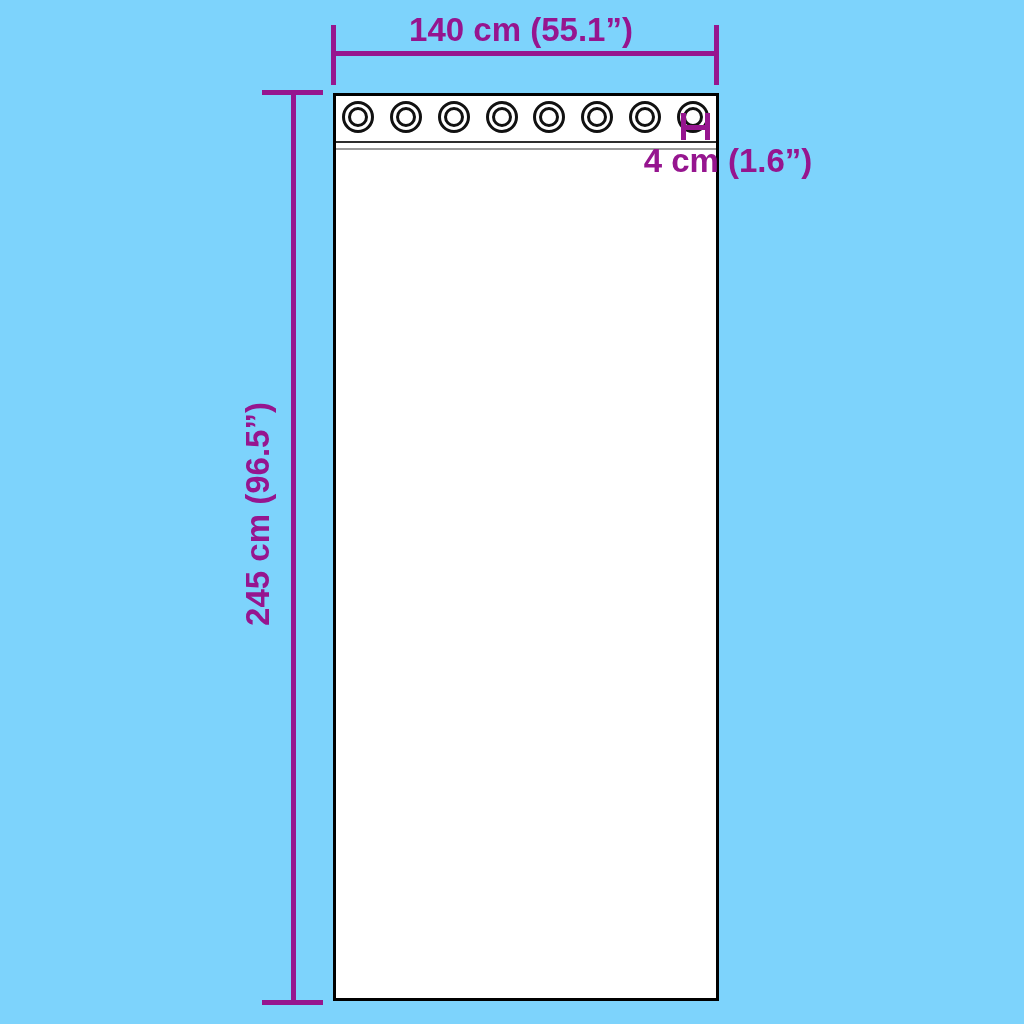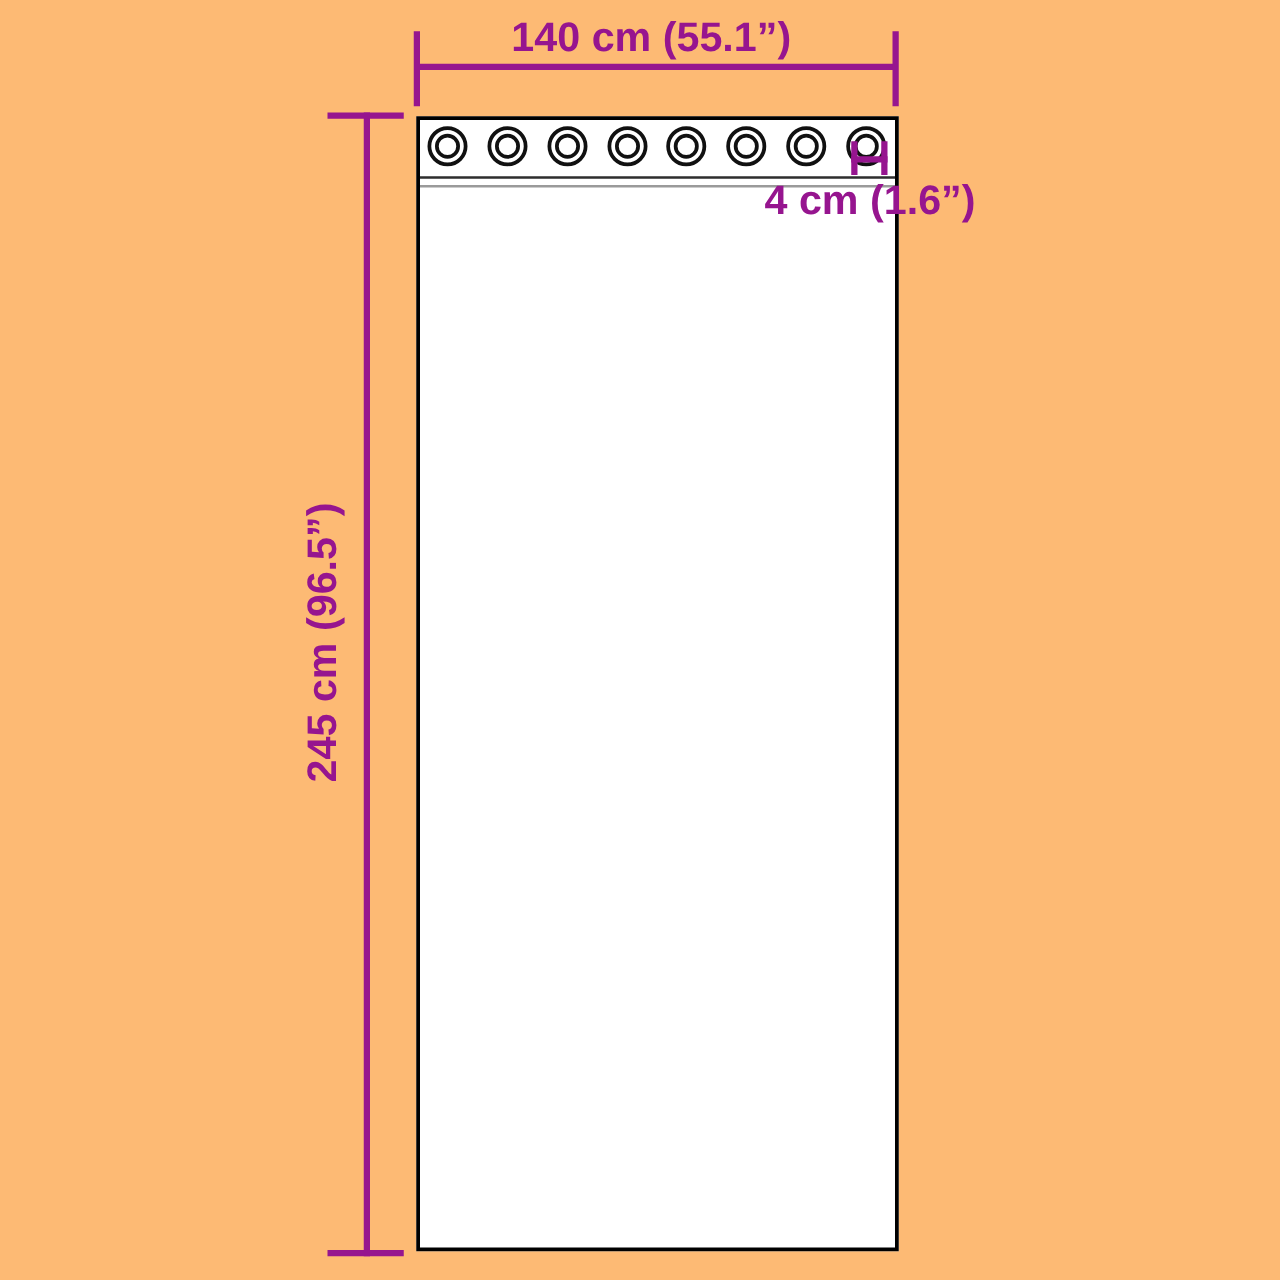--- a/index.html
+++ b/index.html
@@ -1,20 +1,20 @@
 <!DOCTYPE html>
 <html style="--accent: #96158F;"><head>
 <meta charset="utf-8">
 <style>
   html, body { margin: 0; padding: 0; background: #ffffff; }
   .canvas {
     position: relative;
     width: 1024px;
     height: 1024px;
-    background: #fdba74;
+    background: #7dd3fc;
     overflow: hidden;
     font-family: "Liberation Sans", "DejaVu Sans", sans-serif;
   }
   
   .curtain {
     position: absolute;
     left: 333px; top: 93px;
     width: 386px; height: 908px;
     box-sizing: border-box;
     border: 3px solid #000;
@@ -75,21 +75,21 @@
   }
   .label-width {
     left: 521px; top: 29px;
     transform: translate(-50%, -50%);
   }
   .label-height {
     left: 257px; top: 514px;
     transform: translate(-50%, -50%) rotate(-90deg);
   }
   .label-spacing {
-    left: 696px; top: 160px;
+    left: 728px; top: 160px;
     transform: translate(-50%, -50%);
   }
 </style>
 </head>
 <body>
 
 <div class="canvas">
 
   <div class="dim-label label-width">140 cm (55.1”)</div>
   <div class="dim dim-top-line"></div>

